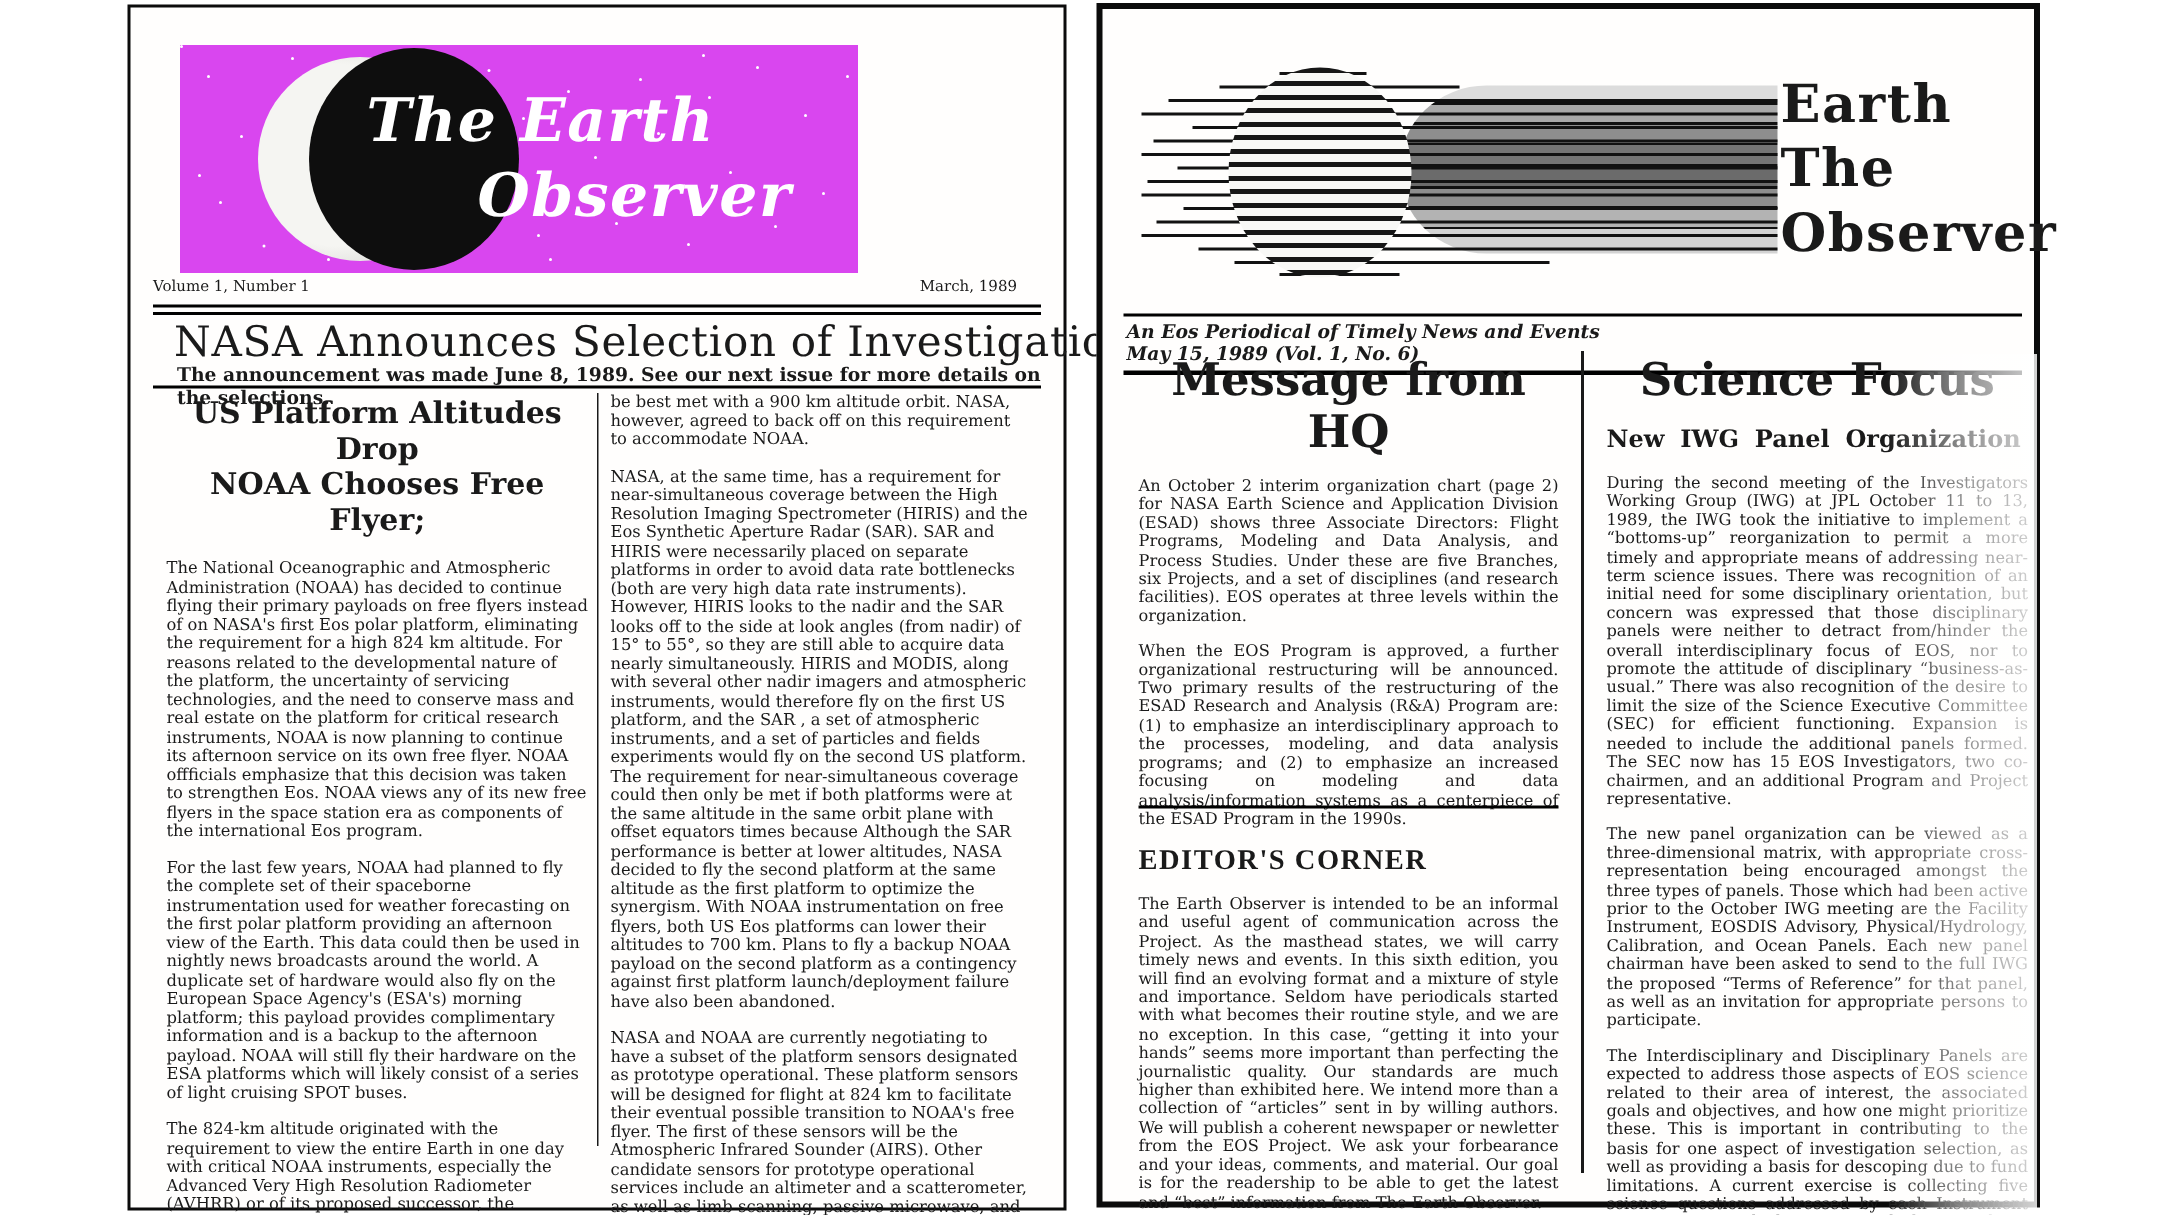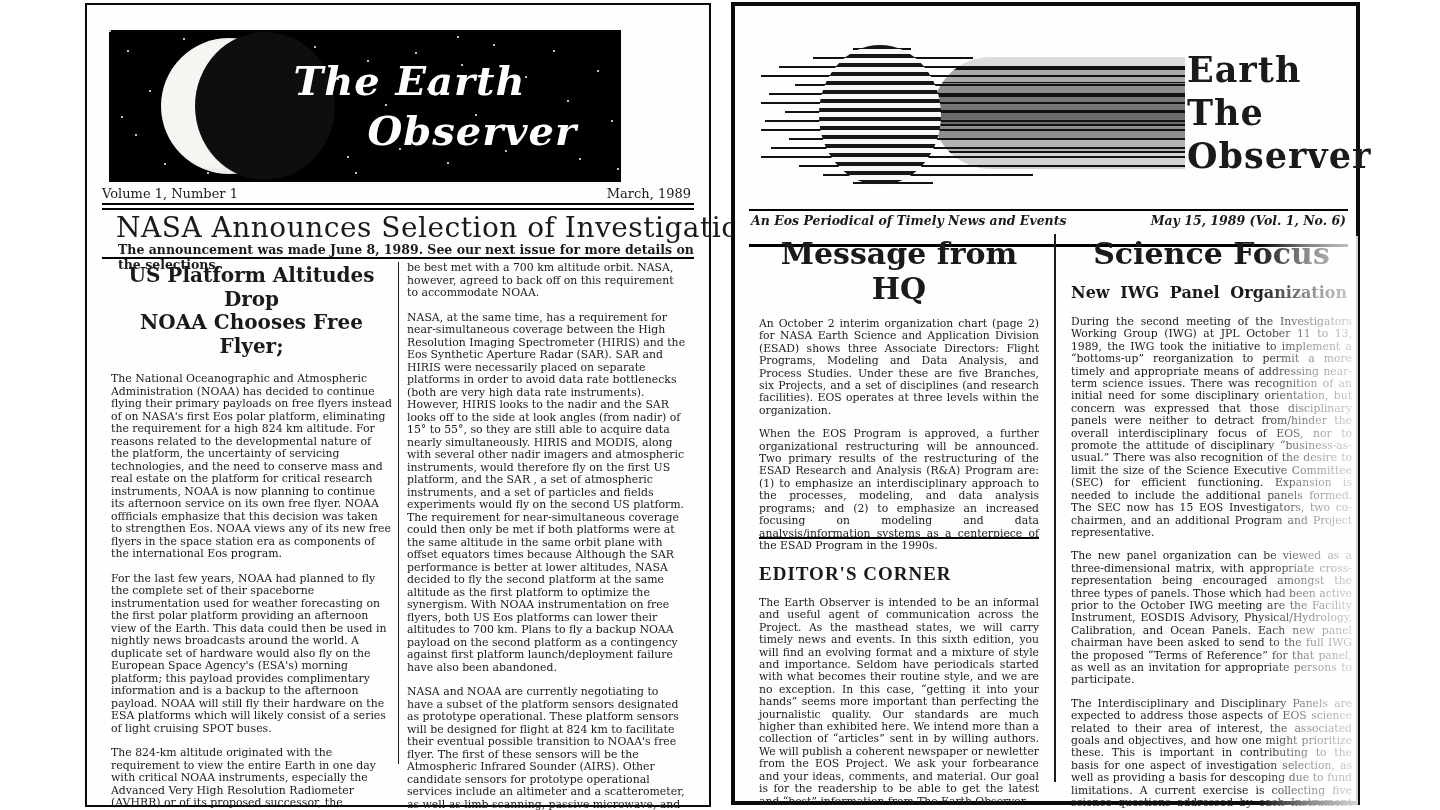--- a/index.html
+++ b/index.html
@@ -3,39 +3,39 @@
 <meta charset="utf-8">
 <style>
   html,body{margin:0;padding:0;background:#ffffff;}
   .canvas{position:relative;width:1440px;height:810px;background:#ffffff;overflow:hidden;
           font-family:"DejaVu Serif","Liberation Serif",serif;color:#1a1a1a;}
   .page{position:absolute;background:#fffefd;box-sizing:border-box;}
   .page-left{left:85px;top:3px;width:626px;height:804px;border:2px solid #0b0b0b;}
   .page-right{left:731px;top:2px;width:629px;height:803px;border:4px solid #0b0b0b;}
 
   
-  .lp-banner{position:absolute;left:22px;top:25px;width:512px;height:152px;background:#000000;overflow:hidden;}
+  .lp-banner{position:absolute;left:33px;top:25px;width:452px;height:152px;background:#d946ef;overflow:hidden;}
   .lp-crescent-wrap{position:absolute;left:52px;top:8px;width:136px;height:136px;}
   .lp-crescent{position:absolute;left:0;top:0;width:136px;height:136px;border-radius:50%;
                background:radial-gradient(circle at 38% 48%, #f5f5f2 0 55%, #d8d8d4 78%, #c9c9c6 100%);}
   .lp-crescent-mask{position:absolute;left:34px;top:-6px;width:140px;height:148px;border-radius:50%;background:#0e0e0e;}
   .lp-stars{position:absolute;left:0;top:0;width:2px;height:2px;background:#fff;border-radius:50%;
     box-shadow:18px 20px #fff,40px 60px #fff,26px 104px #fff,55px 133px #fff,12px 86px #fff,
       205px 16px #fff,228px 48px #fff,214px 92px #fff,238px 126px #fff,258px 30px #fff,
       276px 74px #fff,290px 118px #fff,306px 22px #fff,318px 58px #fff,300px 96px #fff,
       338px 132px #fff,352px 34px #fff,366px 84px #fff,384px 14px #fff,396px 120px #fff,
       416px 46px #fff,428px 98px #fff,444px 20px #fff,458px 70px #fff,470px 128px #fff,
       488px 40px #fff,502px 90px #fff,516px 18px #fff,528px 110px #fff,540px 60px #fff,
       552px 30px #fff,548px 136px #fff,120px 12px #fff,150px 140px #fff,98px 142px #fff,
       188px 134px #fff,246px 142px #fff,74px 8px #fff,348px 6px #fff,508px 138px #fff;}
   .lp-title{position:absolute;right:44px;top:26px;color:#ffffff;font-style:italic;font-weight:bold;
             font-size:40px;line-height:50px;letter-spacing:1px;}
   .lp-title .l2{padding-left:74px;}
-  .lp-dateline{position:absolute;left:15px;right:18px;top:181px;display:flex;justify-content:space-between;
-               font-size:13px;}
+  .lp-dateline{position:absolute;left:15px;right:31px;top:181px;display:flex;justify-content:space-between;
+               font-size:10px;}
   .lp-dblrule{position:absolute;left:15px;right:15px;top:198px;height:3px;border-top:2px solid #000;border-bottom:2px solid #000;}
   .lp-headline{position:absolute;left:29px;top:206px;font-size:28px;letter-spacing:0.5px;white-space:nowrap;}
   .lp-subhead{position:absolute;left:31px;top:237px;font-size:12.5px;font-weight:bold;}
   .lp-rule{position:absolute;left:15px;right:15px;top:252px;border-top:2px solid #000;}
   .lp-col1{position:absolute;left:24px;top:259px;width:281px;}
   .lp-col2{position:absolute;left:320px;top:257px;width:279px;}
   .lp-colrule{position:absolute;left:311px;top:257px;width:1px;height:502px;background:#1a1a1a;}
   .lp-article-title{text-align:center;font-weight:bold;font-size:20px;line-height:1.18;margin:0 0 15px 0;}
   .page-left p{font-size:10.9px;line-height:12.5px;margin:0 0 12px 0;text-align:left;}
 
@@ -46,21 +46,21 @@
     background:linear-gradient(to bottom,
       #dcdcdc 0 10%, #111 10% 11.5%, #a9a9a9 11.5% 22%, #111 22% 23.5%,
       #8e8e8e 23.5% 34%, #111 34% 35.5%, #757575 35.5% 47%, #111 47% 48.5%,
       #6b6b6b 48.5% 60%, #111 60% 61.5%, #8e8e8e 61.5% 72%, #111 72% 73.5%,
       #b3b3b3 73.5% 84%, #111 84% 85.5%, #d3d3d3 85.5% 100%);}
   .rp-line{position:absolute;height:2px;background:#121212;z-index:1;}
   .rp-globe{position:absolute;left:58px;top:1px;width:122px;height:140px;border-radius:50%;z-index:2;
     background:repeating-linear-gradient(to bottom,#161616 0 3.5px,#f8f8f6 3.5px 9px);}
   .rp-title{position:absolute;left:452px;top:42px;font-weight:bold;font-size:35px;line-height:43px;letter-spacing:1px;}
   .rp-dateline{position:absolute;left:14px;right:8px;top:203px;border-top:2px solid #000;border-bottom:3px solid #000;
-    padding:2px 2px 16px 2px;display:flex;justify-content:space-between;font-size:12.5px;font-weight:bold;font-style:italic;}
+    padding:2px 2px 4px 2px;display:flex;justify-content:space-between;font-size:12.5px;font-weight:bold;font-style:italic;flex-direction:column;}
   .rp-col1{position:absolute;left:24px;top:230px;width:280px;}
   .rp-col2{position:absolute;left:336px;top:230px;width:281px;}
   .rp-colrule{position:absolute;left:319px;top:228px;width:2px;height:548px;background:#1a1a1a;}
   .section-title{text-align:center;font-weight:bold;font-size:30px;margin:0 0 12px 0;}
   .article-title{font-weight:bold;font-size:16px;word-spacing:5px;margin:0 0 14px 0;}
   .page-right p{font-size:10.8px;line-height:12.4px;text-align:justify;margin:0 0 11px 0;}
   .ec-rule{position:absolute;left:24px;width:280px;top:531px;border-top:2px solid #000;}
   .ec{position:absolute;left:24px;top:557px;width:280px;}
   .ec-title{font-weight:bold;font-size:19px;letter-spacing:1px;margin:0 0 12px 0;font-family:Liberation Serif, serif;}
   .ital{}
@@ -102,21 +102,21 @@
         <div>NOAA Chooses Free Flyer;</div>
       </div>
       <p>The National Oceanographic and Atmospheric Administration (NOAA) has decided to continue flying their primary payloads on free flyers instead of on NASA's first Eos polar platform, eliminating the requirement for a high 824 km altitude.  For reasons related to the developmental nature of the platform, the uncertainty of servicing technologies, and the need to conserve mass and real estate on the platform for critical research instruments, NOAA is now planning to continue its afternoon service on its own free flyer.  NOAA offficials emphasize that this decision was taken to strengthen Eos.  NOAA views any of its new free flyers in the space station era as components of the international Eos program.</p>
       <p>For the last few years, NOAA had planned to fly the complete set of their spaceborne instrumentation used for weather forecasting on the first polar platform providing an afternoon view of the Earth.  This data could then be used in nightly news broadcasts around the world.  A duplicate set of hardware would also fly on the European Space Agency's (ESA's) morning platform; this payload provides complimentary information and is a backup to the afternoon payload.  NOAA will still fly their hardware on the ESA platforms which will likely consist of a series of light cruising SPOT buses.</p>
       <p>The 824-km altitude originated with the requirement to view the entire Earth in one day with critical NOAA instruments, especially the Advanced Very High Resolution Radiometer (AVHRR) or of its proposed successor, the Advanced Medium Resolution Imaging Radiometer (AMRIR).   With AVHRR/AMRIR's fixed field of view, any altitude less than 824 km would result in gaps in the orbit-to-orbit coverage.   NASA's key instruments, including the Moderate Resolution Imaging Spectrometer (MODIS) which has a field of view somewhat less than the AVHRR/AMRIR, require coverage every two days.  This could</p>
     </div>
 
     <div class="lp-colrule"></div>
 
     <div class="lp-col2">
-      <p>be best met with a 700 km altitude orbit.  NASA, however, agreed to back off on this requirement to accommodate NOAA.</p>
+      <p>be best met with a 900 km altitude orbit.  NASA, however, agreed to back off on this requirement to accommodate NOAA.</p>
       <p>NASA, at the same time, has a requirement for near-simultaneous coverage between the High Resolution Imaging Spectrometer (HIRIS) and the Eos Synthetic Aperture Radar (SAR).  SAR and HIRIS were necessarily placed on separate platforms in order to avoid data rate bottlenecks (both are very high data rate instruments).  However, HIRIS looks to the nadir and the SAR looks off to the side at look angles (from nadir) of 15° to 55°, so they are still able to acquire data nearly simultaneously.  HIRIS and MODIS, along with several other nadir imagers and atmospheric instruments, would therefore fly on the first US platform, and the SAR , a set of atmospheric instruments, and a set of particles and fields experiments would fly on the second US platform. The requirement for near-simultaneous coverage could then only be met if both platforms were at the same altitude in the same orbit plane with offset equators times because  Although the SAR performance is better at lower altitudes, NASA decided to fly the second platform at the same altitude as the first platform to optimize the synergism.  With NOAA instrumentation on free flyers, both US Eos platforms can lower their altitudes to 700 km.   Plans to fly a backup NOAA payload on the second platform as a contingency against first platform launch/deployment failure have also been abandoned.</p>
       <p>NASA and NOAA are currently negotiating to have a subset of the platform sensors designated as prototype operational.  These platform sensors will be designed for flight at 824 km to facilitate their eventual possible transition to NOAA's free flyer.  The first of these sensors will be the Atmospheric Infrared  Sounder (AIRS).  Other candidate sensors for prototype operational services include an altimeter and a scatterometer, as well as limb scanning, passive microwave, and radiative budget sensors.</p>
     </div>
   </div>
 
   <div class="page page-right">
 
     <div class="rp-logo">
       <div class="rp-band"></div>
       <div class="rp-globe"></div>

